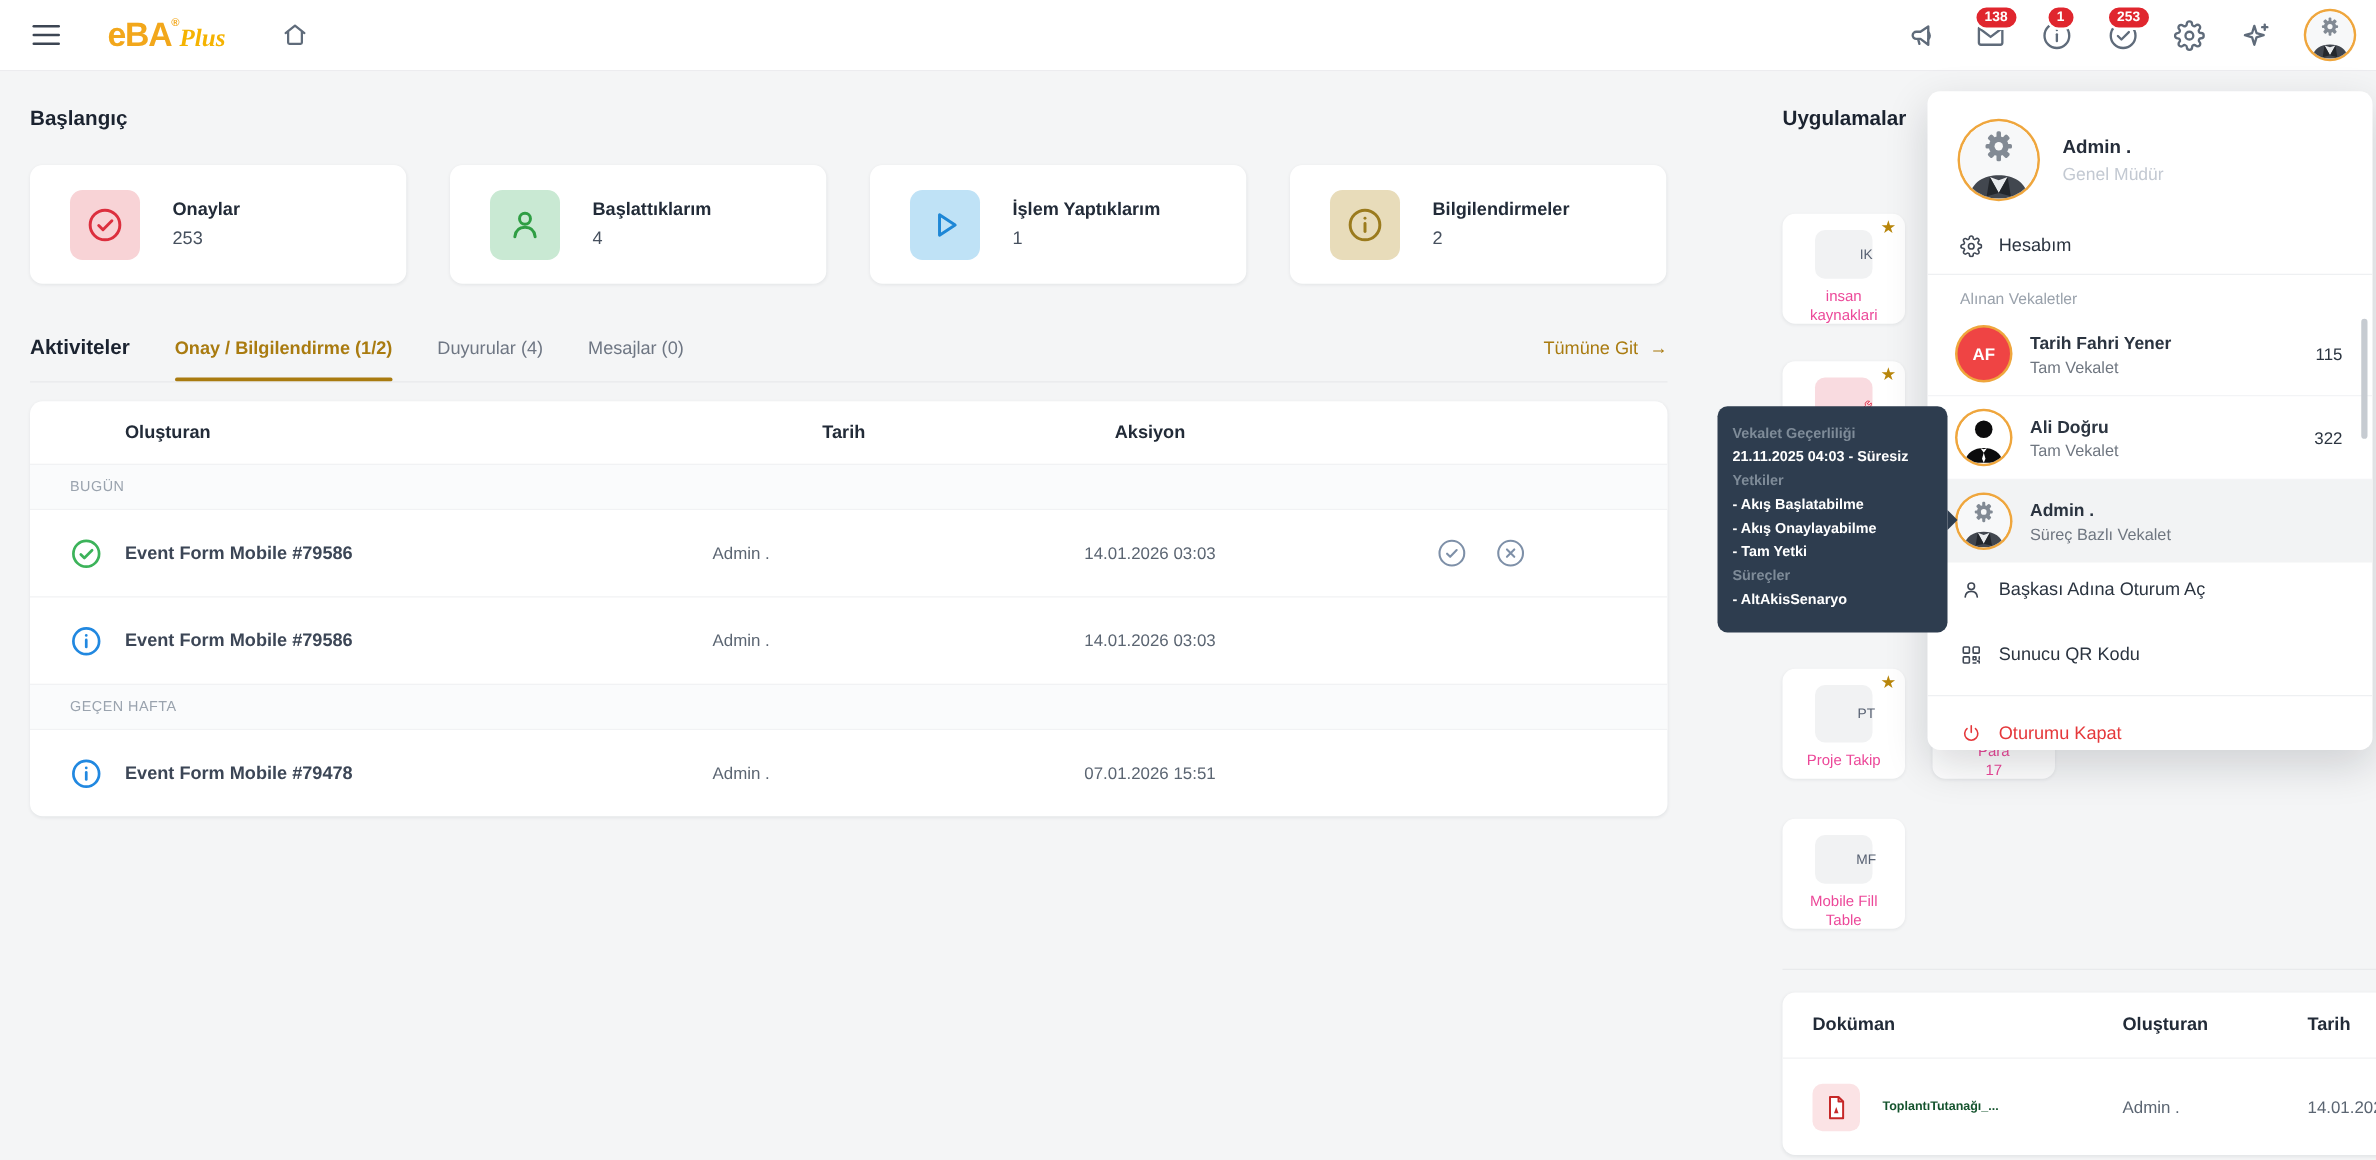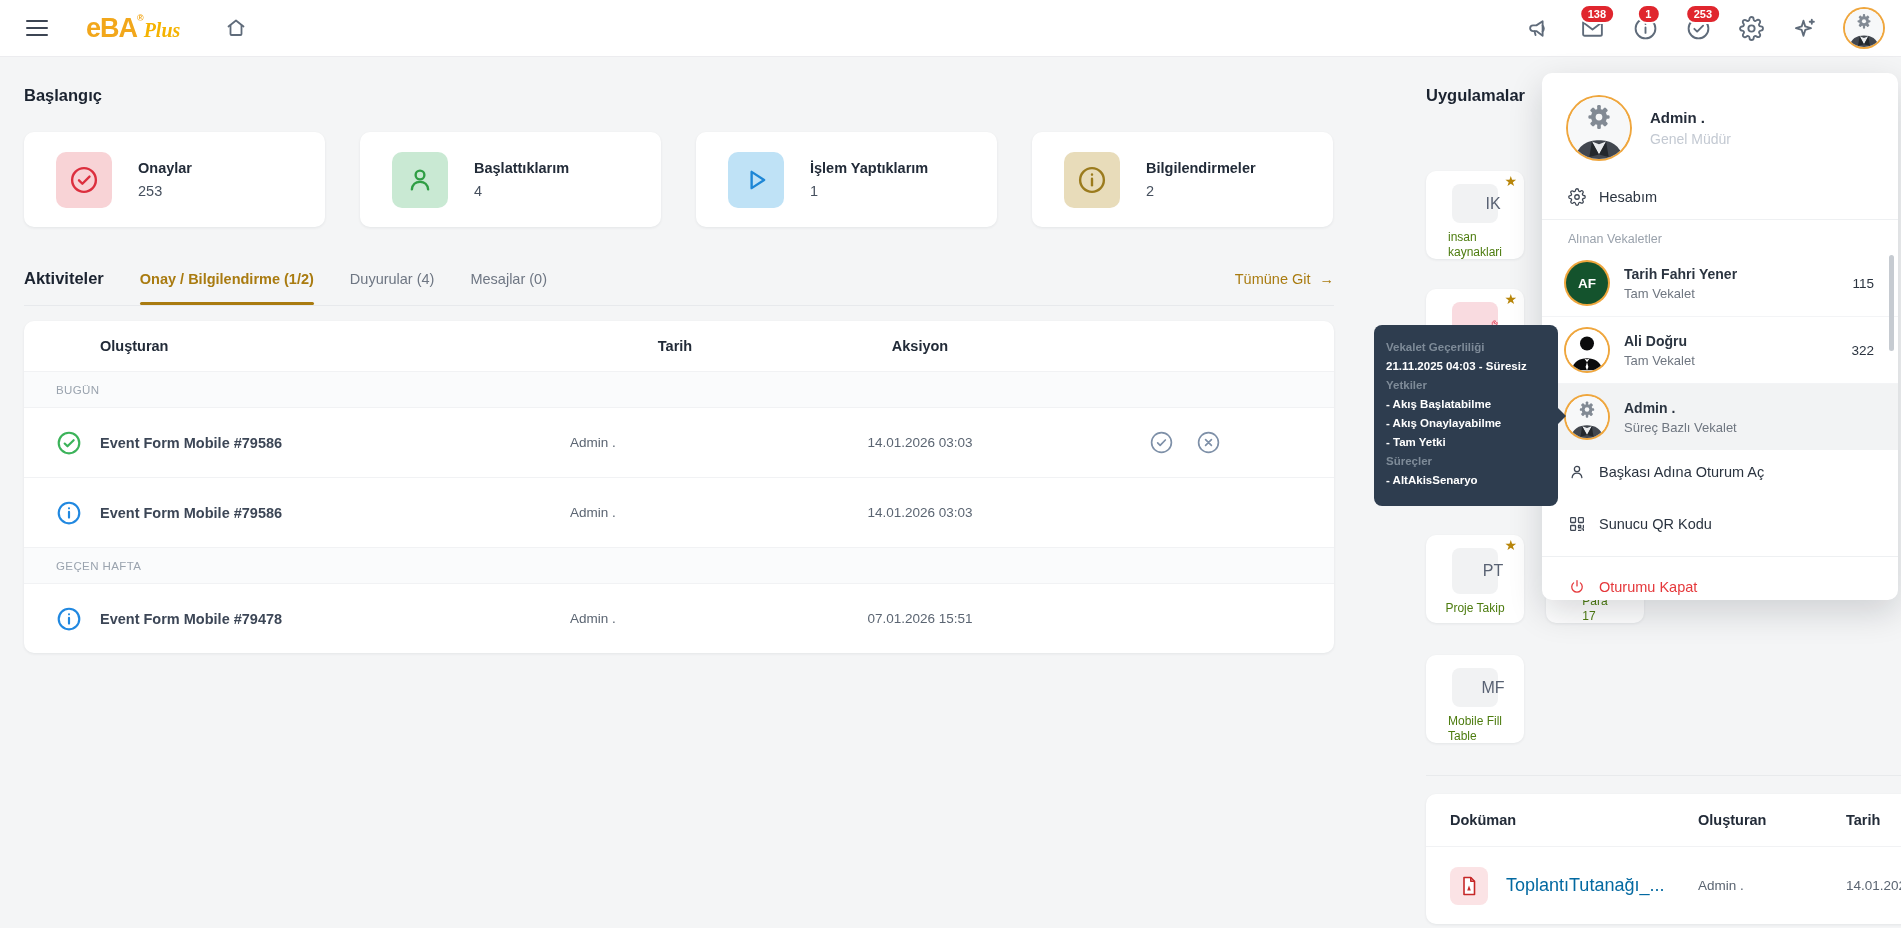--- a/index.html
+++ b/index.html
@@ -66,54 +66,54 @@
 
   
   .right-col { position:absolute; left:1426px; top:57px; width:494px; }
   .apps-title { margin-top:29px; }
   .tiles { position:absolute; left:0; top:114px; width:494px; height:660px; }
   .tile { position:absolute; width:98px; height:88px; background:#fff; border-radius:10px;
           box-shadow:0 1px 3px rgba(20,25,40,.07); display:flex; flex-direction:column; align-items:center;
           padding-top:13px; cursor:pointer; }
   .tile .star { position:absolute; top:2px; right:7px; color:#b8860b; font-size:14px; }
   .tile-box { width:46px; height:46px; border-radius:8px; background:#f1f2f3; display:flex; align-items:center;
-              justify-content:center; font-size:16px; color:#596273;padding-left:36px; }
+              justify-content:center; font-size:11px; color:#596273;padding-left:36px; }
   .tb-pink { background:#f9dbe0; } .tb-tan { background:#eee3c6; }
   .tile-box svg { width:24px; height:24px; stroke:#e0314b; fill:none; stroke-width:1.8; stroke-linecap:round; stroke-linejoin:round; }
-  .tile-label { margin-top:7px; font-size:12px; color:#4d7c0f; text-align:left; line-height:14.5px; white-space:nowrap; }
+  .tile-label { margin-top:7px; font-size:12px; color:#ec4899; text-align:center; line-height:14.5px; white-space:nowrap; }
 
   .docs { position:absolute; left:0; top:703px; width:494px; }
   .docs-divider { margin-top:15px; height:1px; background:#e8eaec; }
   .doc-card { margin-top:18px; background:#fff; border-radius:10px; box-shadow:0 1px 3px rgba(20,25,40,.07); overflow:hidden; height:130px; }
   .drow { display:grid; grid-template-columns:248px 148px 1fr; align-items:center; padding-left:24px; }
   .dhead { height:52px; font-size:14.5px; font-weight:700; color:#222b38; }
   .ddata { height:78px; border-top:1px solid #f1f2f4; cursor:pointer; }
   .doc-title-cell { display:flex; align-items:center; gap:18px; }
   .pdf-box { width:38px; height:38px; border-radius:8px; background:#fbe3e5; display:flex; align-items:center; justify-content:center; flex:none; }
-  .doc-title { font-size:18px; font-weight:400; color:#0369a1; white-space:nowrap; }
+  .doc-title { font-size:10px; font-weight:700; color:#14532d; white-space:nowrap; }
   .doc-date { font-size:13.5px; color:#5b6572; white-space:nowrap; overflow:hidden; }
 
   
   .dropdown { position:absolute; left:1542px; top:73px; width:356px; height:527px; background:#fff; border-radius:10px;
               box-shadow:0 12px 34px rgba(15,20,30,.16); z-index:50; overflow:hidden; }
   .dd-head { display:flex; align-items:center; gap:20px; padding:24px 24px 16px 26px; }
   .dd-avatar { width:62px; height:62px; border-radius:50%; box-shadow:0 0 0 2px #efa63d; overflow:hidden; flex:none; background:#fff; }
   .dd-avatar svg { width:100%; height:100%; display:block; }
   .dd-name { font-size:15px; font-weight:700; color:#252d3a; }
   .dd-role { font-size:14px; color:#c3c9d2; margin-top:5px; }
   .dd-item { display:flex; align-items:center; gap:13px; padding:13px 26px; font-size:14.5px; color:#2b3440; cursor:pointer; }
   .dd-item svg { width:18px; height:18px; stroke:#3f4754; fill:none; stroke-width:1.7; stroke-linecap:round; stroke-linejoin:round; flex:none; }
   .dd-divider { height:1px; background:#eef0f2; }
   .dd-section { padding:12px 26px 4px; font-size:12.5px; color:#9aa2ac; }
   .dd-person { display:flex; align-items:center; gap:16px; padding:12px 24px; border-bottom:1px solid #f3f4f6; cursor:pointer; }
   .dd-person.active { background:#f2f3f4; border-bottom:none; }
   .p-av { width:42px; height:42px; border-radius:50%; box-shadow:0 0 0 2px #efa63d; overflow:hidden; flex:none; background:#fff;
           display:flex; align-items:center; justify-content:center; }
   .p-av svg { width:100%; height:100%; display:block; }
-  .p-av.af { background:#14532d; color:#fff; font-size:13.5px; font-weight:700; }
+  .p-av.af { background:#ef4444; color:#fff; font-size:13.5px; font-weight:700; }
   .p-name { font-size:14px; font-weight:700; color:#2b3440; }
   .p-sub { font-size:13px; color:#6f7680; margin-top:4px; }
   .p-count { margin-left:auto; font-size:13.5px; color:#2b3440; }
   .dd-logout { color:#e5383b; }
   .dd-logout svg { stroke:#e5383b; }
   .dd-scrollbar { position:absolute; right:4px; top:182px; width:5px; height:96px; border-radius:3px; background:#c6cbd1; cursor:pointer; }
 
   
   .tooltip { position:absolute; left:1374px; top:325px; width:184px; height:181px; background:#2e3d4f; border-radius:8px;
              padding:13px 12px; z-index:60; }

